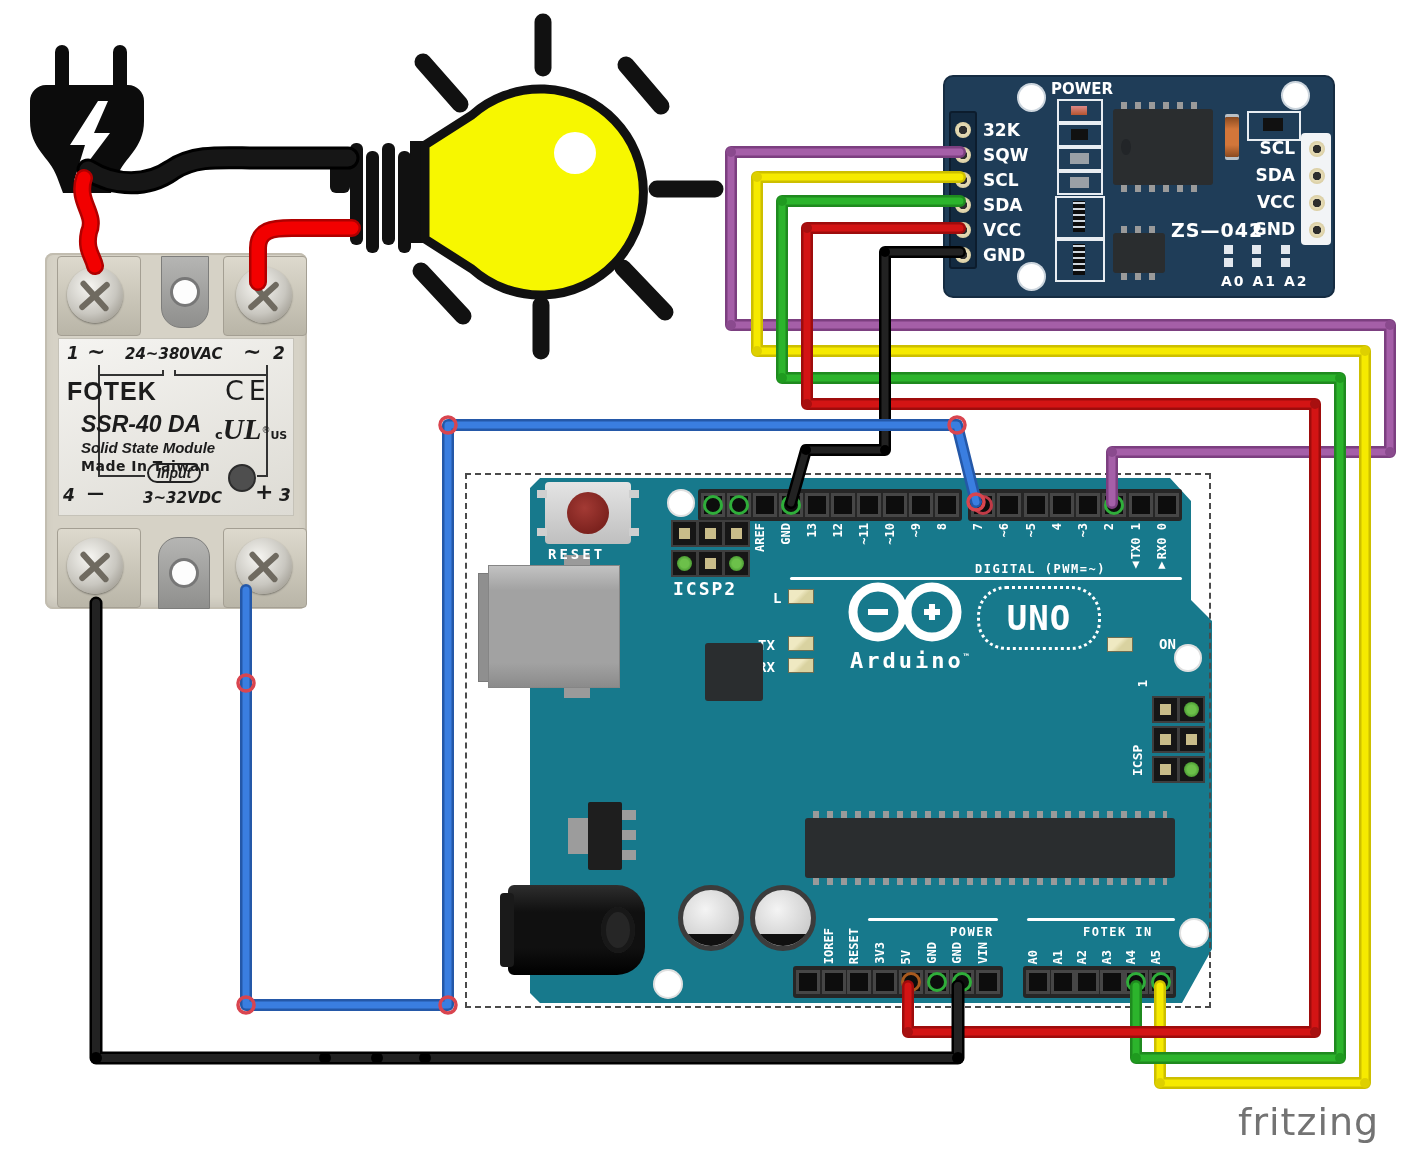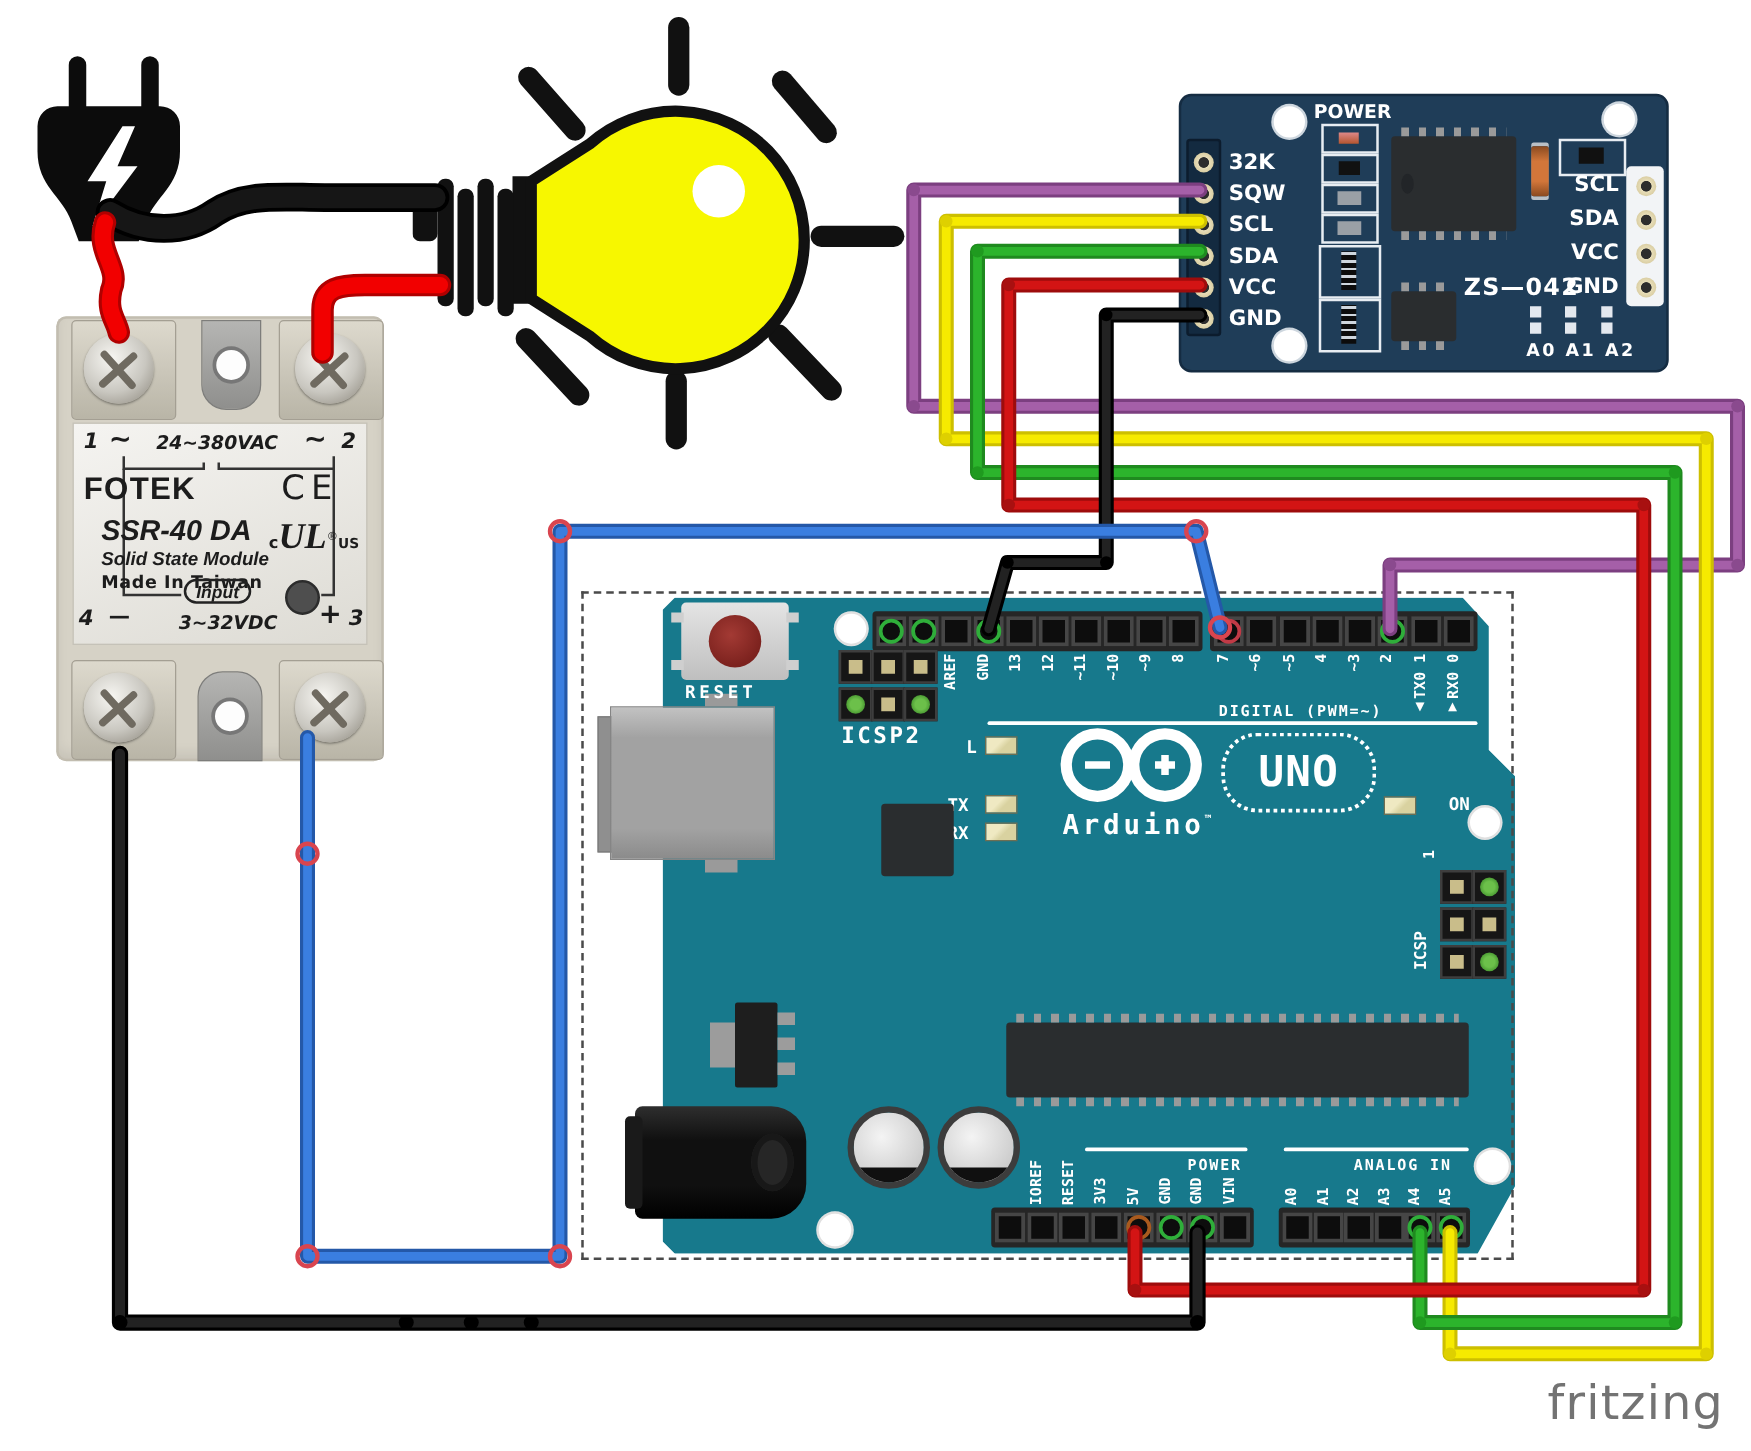--- a/index.html
+++ b/index.html
@@ -421,21 +421,21 @@
         <span class="socket"></span>
         <span class="socket"></span>
         <span class="socket"></span>
         <span class="socket orange"></span>
         <span class="socket green"></span>
         <span class="socket green"></span>
         <span class="socket"></span>
       </div>
 
     <div class="wline abs" style="left:497px;top:440px;width:148px;"></div>
-    <span class="caption abs" style="left:553px;top:447px;">ANALOG IN</span>
+    <span class="caption abs" style="left:553px;top:447px;">FOTEK IN</span>
     <div class="pinlabels labels-bottom abs" style="left:493px;top:432px;width:153px;height:54px;">
         <span class="plab">A0</span>
         <span class="plab">A1</span>
         <span class="plab">A2</span>
         <span class="plab">A3</span>
         <span class="plab">A4</span>
         <span class="plab">A5</span>
       </div>
     <div class="pinstrip abs" style="left:493px;top:488px;width:153px;height:32px;">
         <span class="socket"></span>

